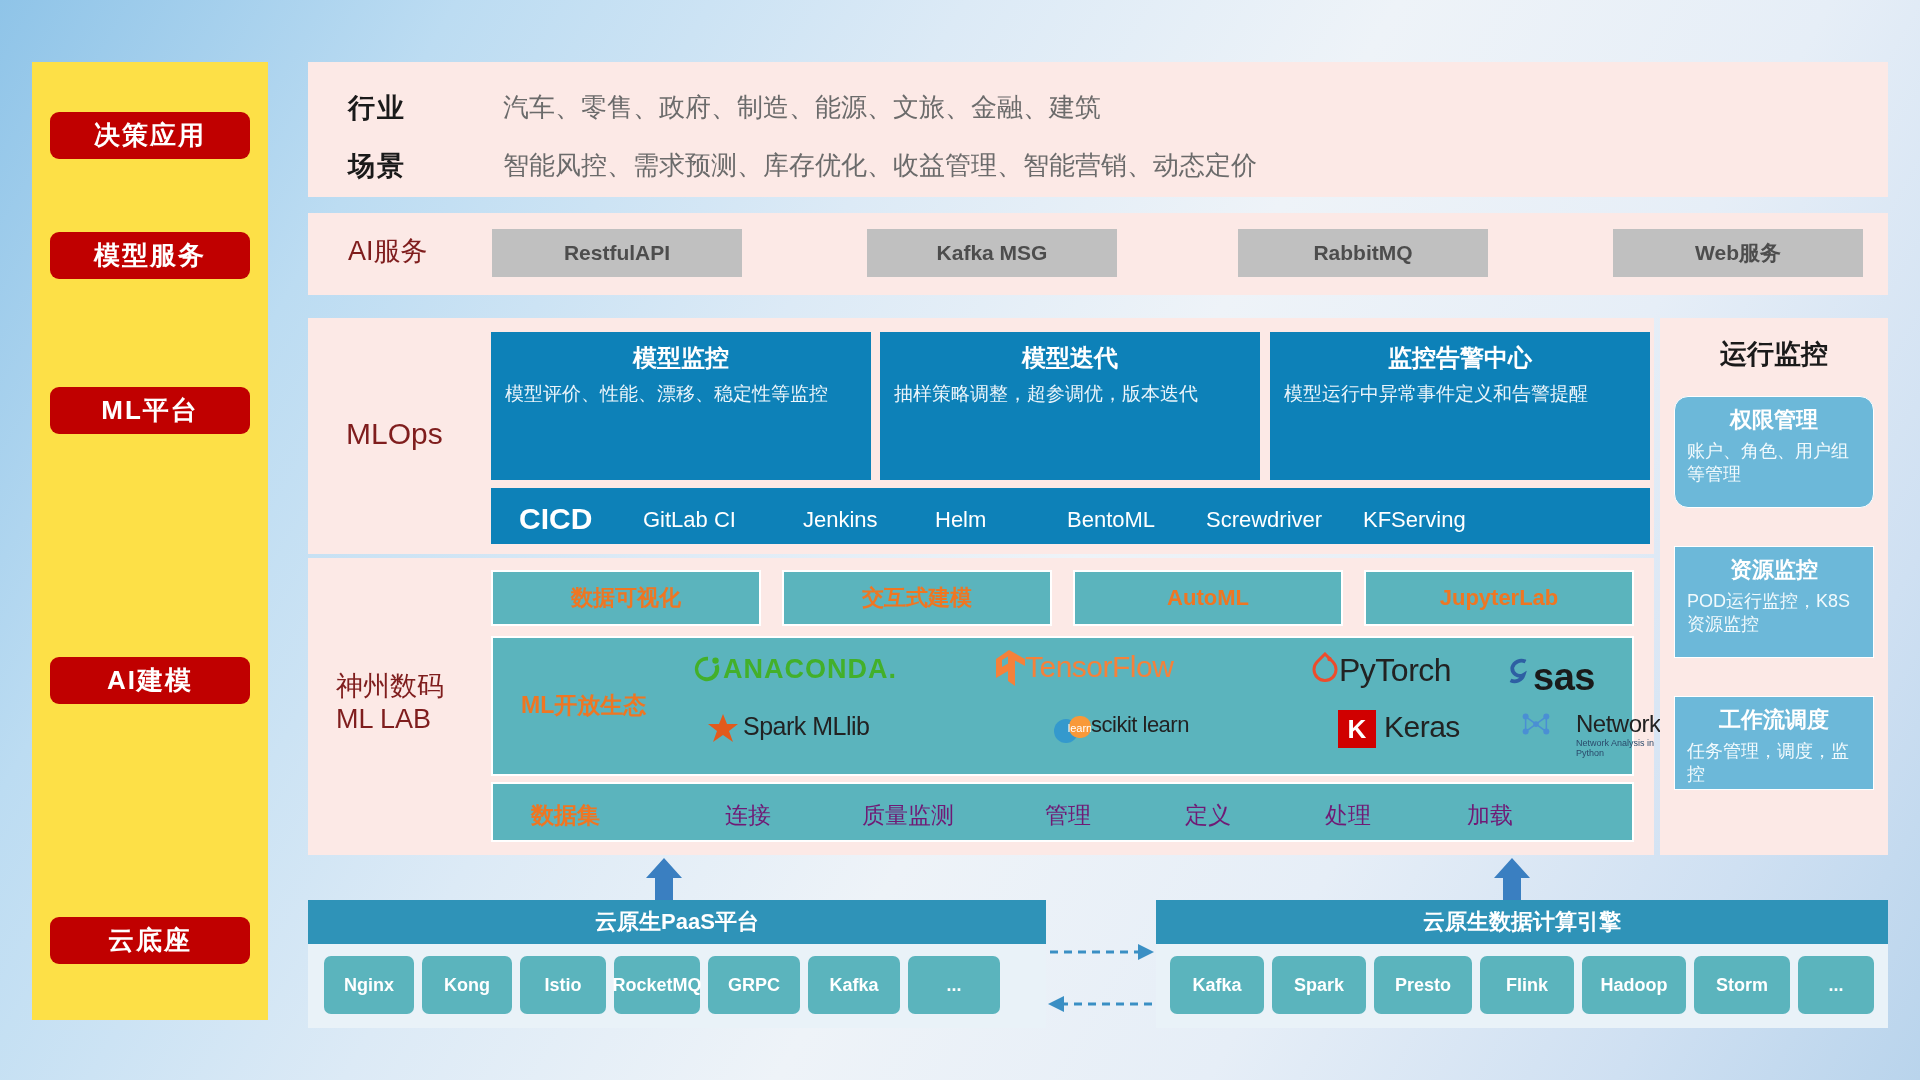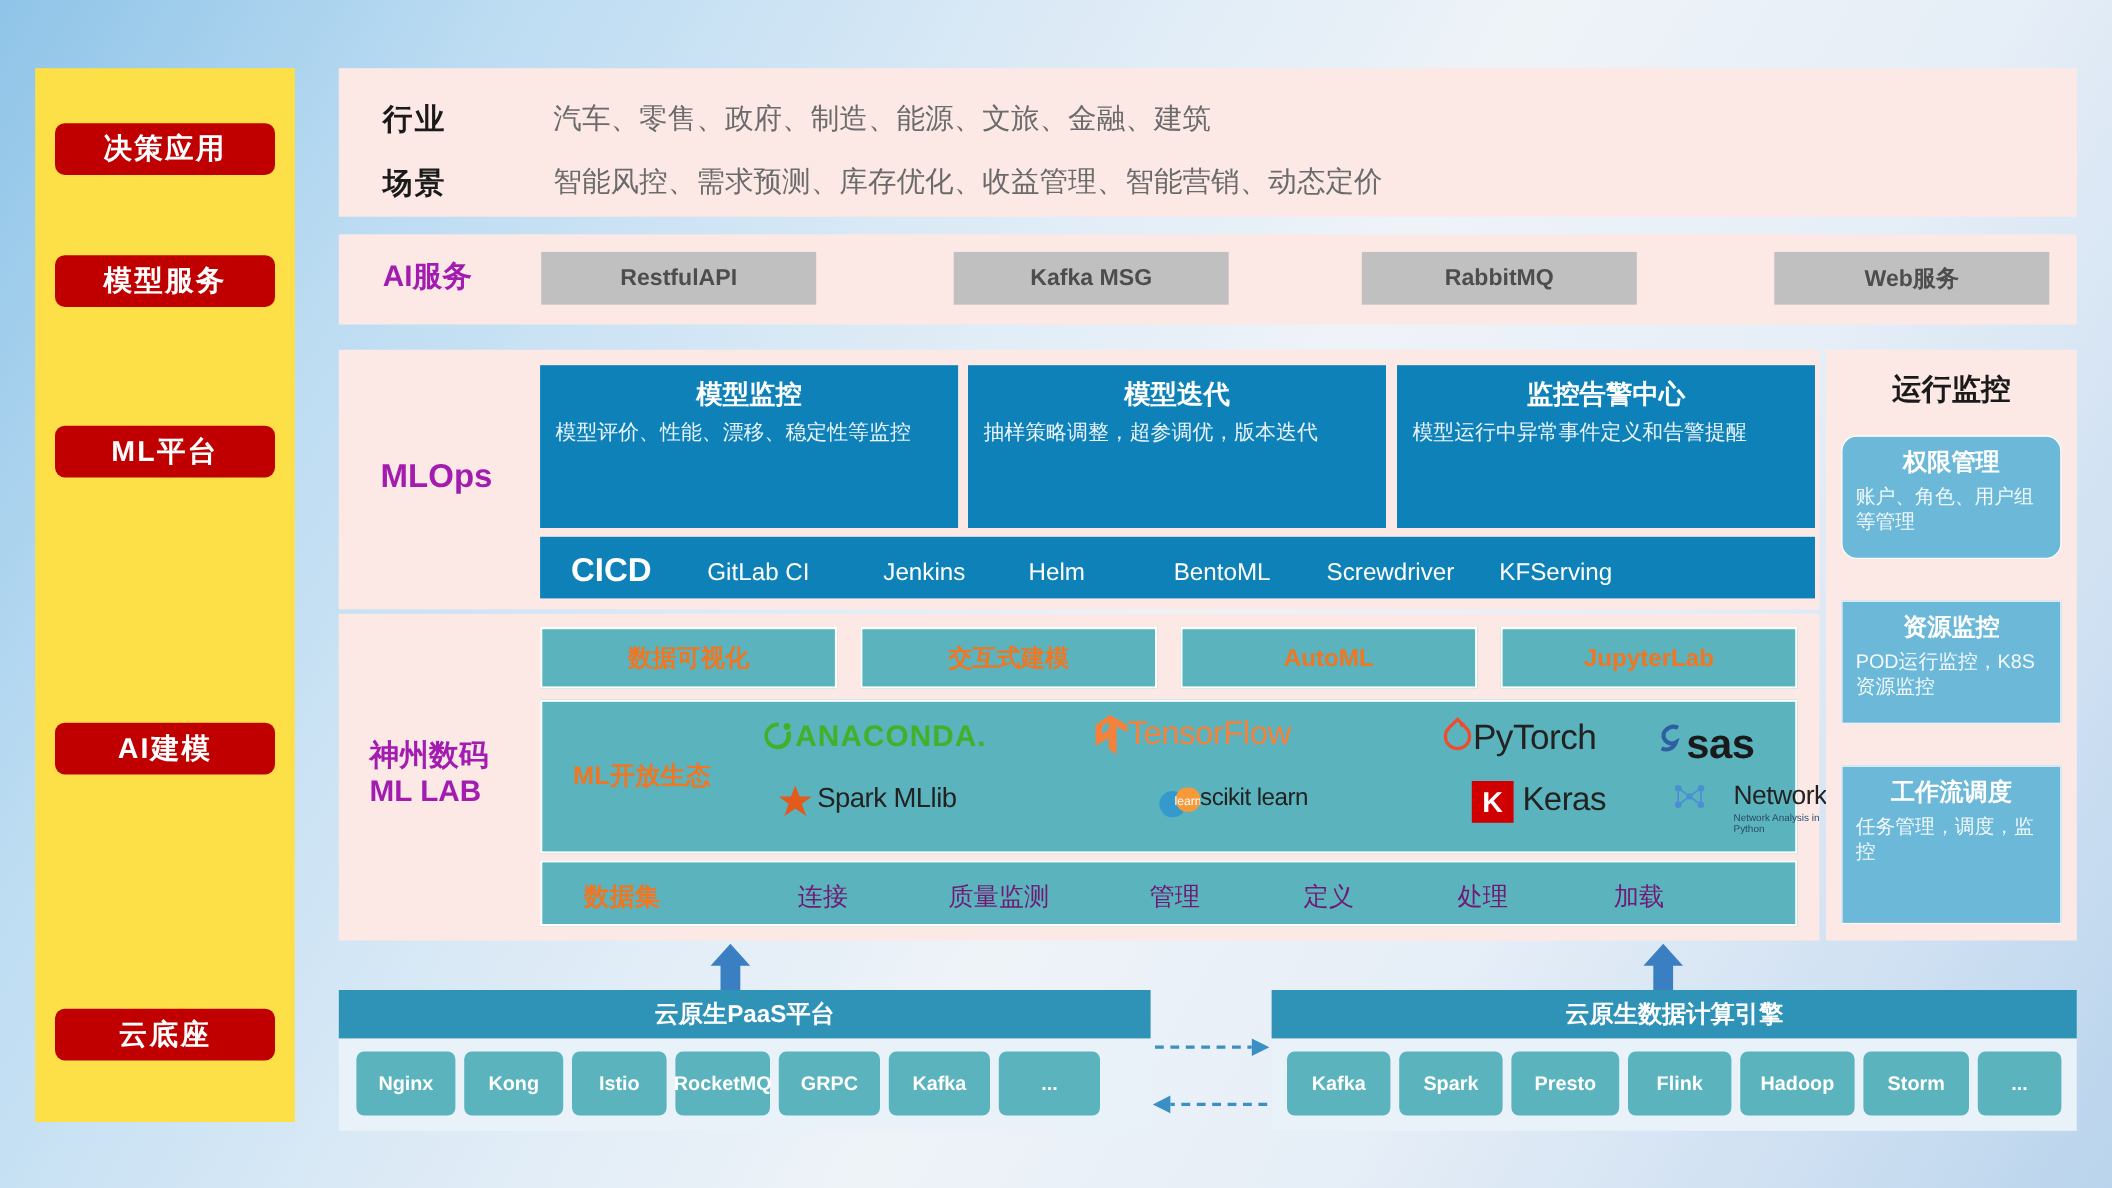--- a/index.html
+++ b/index.html
@@ -36,22 +36,22 @@
   .band {
     position: absolute;
     left: 308px; right: 32px;
     background: #fce9e6;
   }
 
   .band-inner { position: relative; width: 100%; height: 100%; }
 
   .row-label {
     position: absolute;
-    color: #a21caf;
-    font-weight: bold;
+    color: #7f1d1d;
+    font-weight: normal;
     font-size: 27px;
     line-height: 1.22;
   }
 
   
   .kv-key {
     position: absolute;
     left: 40px;
     font-size: 27px; font-weight: bold; color: #1a1a1a;
     letter-spacing: 2px;
@@ -329,21 +329,21 @@
       <div style="position:absolute;left:0;right:0;top:18px;text-align:center;font-size:27px;font-weight:bold;color:#1a1a1a;">运行监控</div>
 
       <div class="mon-card" style="left:14px; right:14px; top:78px; height:112px;border-radius:14px;">
         <h5>权限管理</h5>
         <p>账户、角色、用户组等管理</p>
       </div>
       <div class="mon-card" style="left:14px; right:14px; top:228px; height:112px;">
         <h5>资源监控</h5>
         <p>POD运行监控，K8S资源监控</p>
       </div>
-      <div class="mon-card" style="left:14px; right:14px; top:378px; height:144px;">
+      <div class="mon-card" style="left:14px; right:14px; top:378px; height:94px;">
         <h5>工作流调度</h5>
         <p>任务管理，调度，监控</p>
       </div>
     </div>
   </div>
 
   <svg style="position:absolute; left:640px; top:856px; width:48px; height:48px;" viewBox="0 0 48 48">
     <polygon points="24,2 42,22 33,22 33,48 15,48 15,22 6,22" fill="#3a7fc1"></polygon>
   </svg>
   <svg style="position:absolute; left:1488px; top:856px; width:48px; height:48px;" viewBox="0 0 48 48">

